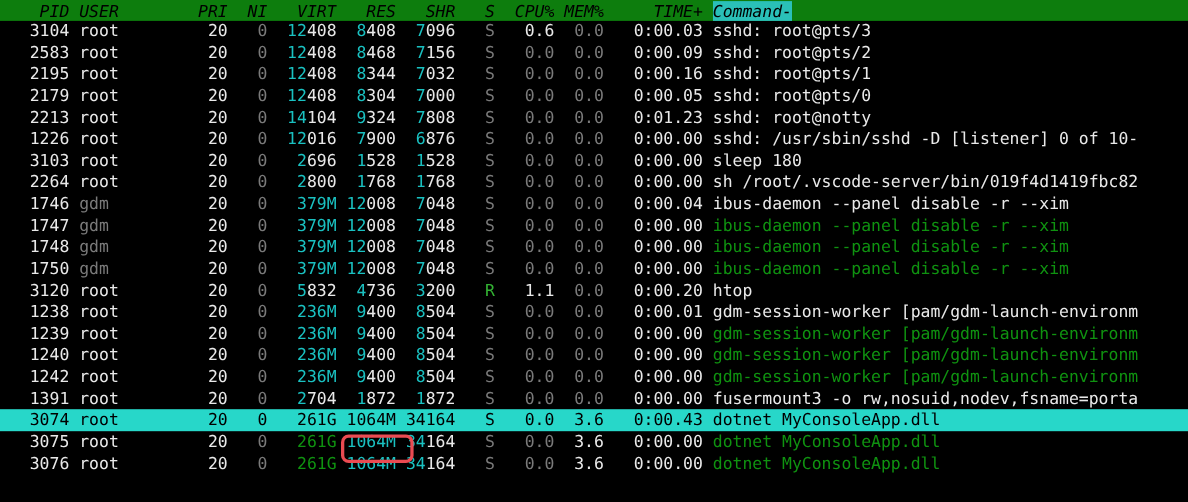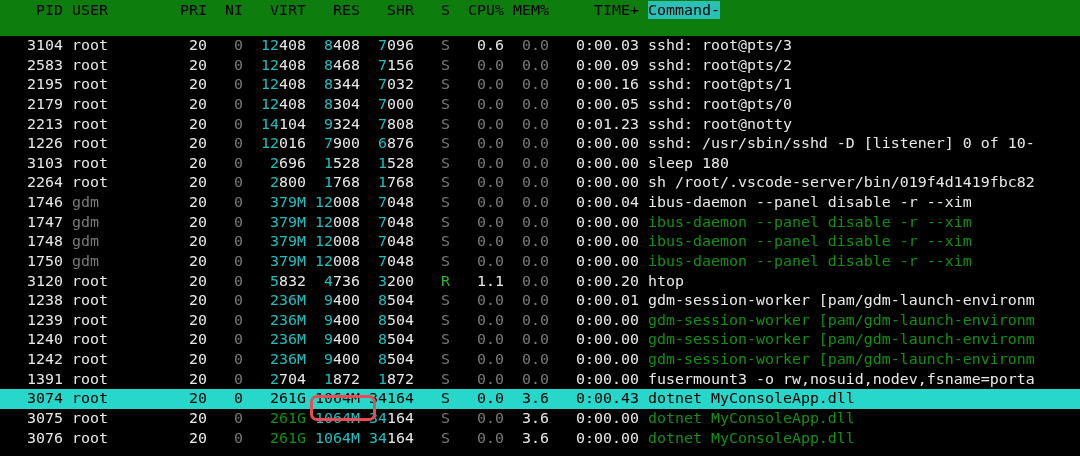--- a/index.html
+++ b/index.html
@@ -29,22 +29,22 @@
     padding-left:18px;background:var(--bg);
   }
   .tab{
     height:19px;line-height:19px;color:#000;white-space:pre;
     padding:0 9px;cursor:default;
   }
   .tab.active{background:var(--hdr-green);}
   .tab.io{background:var(--tab-blue);margin-left:9px;}
   
   .colhead{
-    height:36px;line-height:20px;background:var(--hdr-green);
-    color:#000;display:flex;white-space:pre;
+    height:19px;line-height:20px;background:var(--hdr-green);
+    color:#000;display:flex;white-space:pre;font-style:italic;
   }
   .colhead .cell span.sort{background:var(--sort-cyan);}
   
   .rows{
     height:412px;display:grid;grid-template-rows:repeat(21,1fr);
   }
   .prow{display:flex;white-space:pre;align-items:center;}
   .prow .cell{height:100%;display:block;}
   .cell{
     white-space:pre;overflow:hidden;line-height:19.62px;height:100%;

